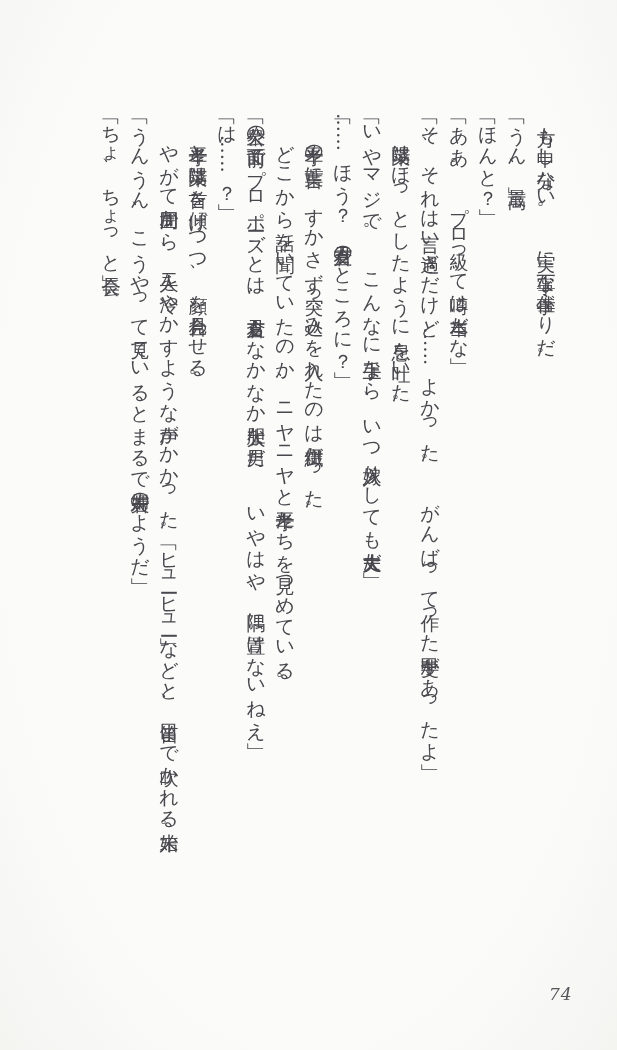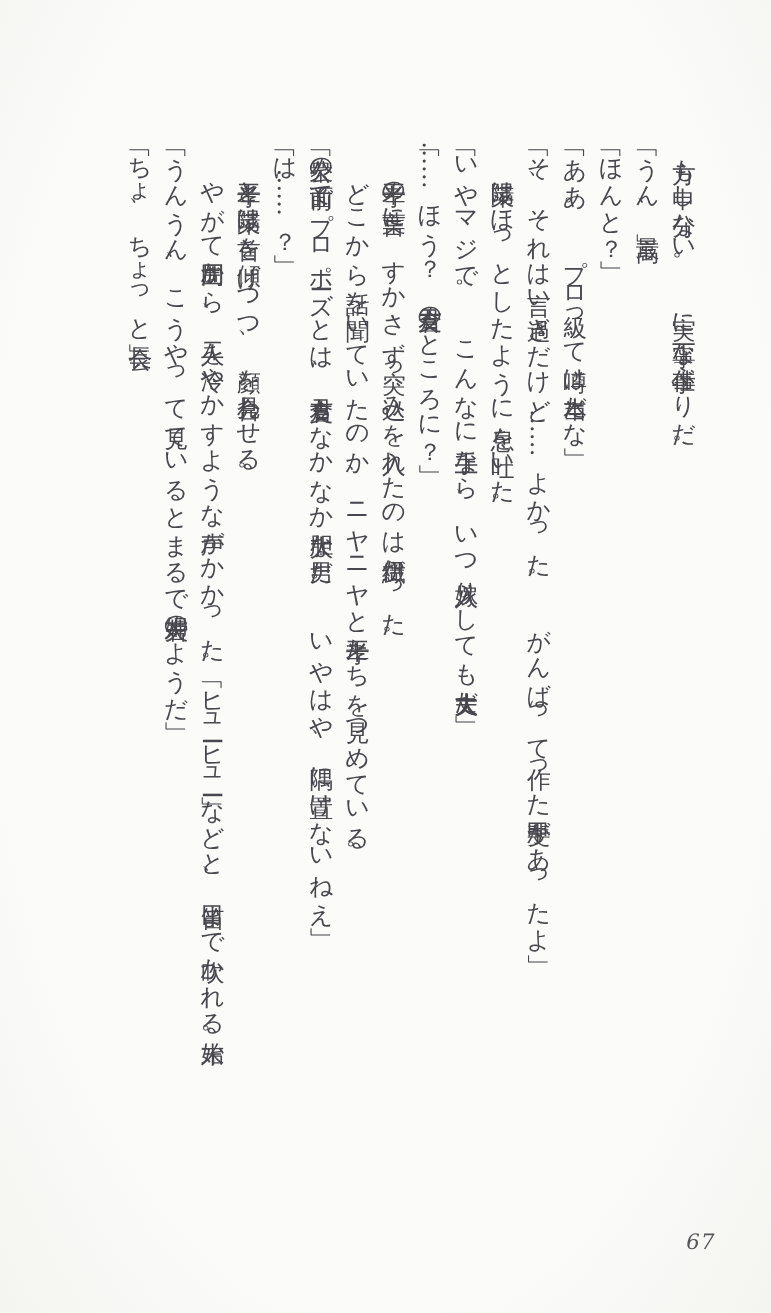--- a/index.html
+++ b/index.html
@@ -62,15 +62,15 @@
     <p>　孝平の言葉に、すかさず突っ込みを入れたのは伊織だった。</p>
     <p>　どこから話を聞いていたのか、ニヤニヤと孝平たちを見つめている。</p>
     <p>「公衆の面前でプロポーズとは、支倉君もなかなか大胆な男だ。　いやはや、隅に置けないねえ」</p>
     <p>「は……？」</p>
     <p>　孝平と陽菜は首を傾げつつ、顔を見合わせる。</p>
     <p>　やがて周囲から、二人を冷やかすような声がかかった。「ヒューヒュー」などと、口笛まで吹かれる始末。</p>
     <p>「うんうん、こうやって見ているとまるで若夫婦のようだ」</p>
     <p>「ちょ、ちょっと会長」</p>
   </div>
 
-  <div class="page-number">67</div>
+  <div class="page-number">74</div>
 
 </div>
 
 </body></html>

